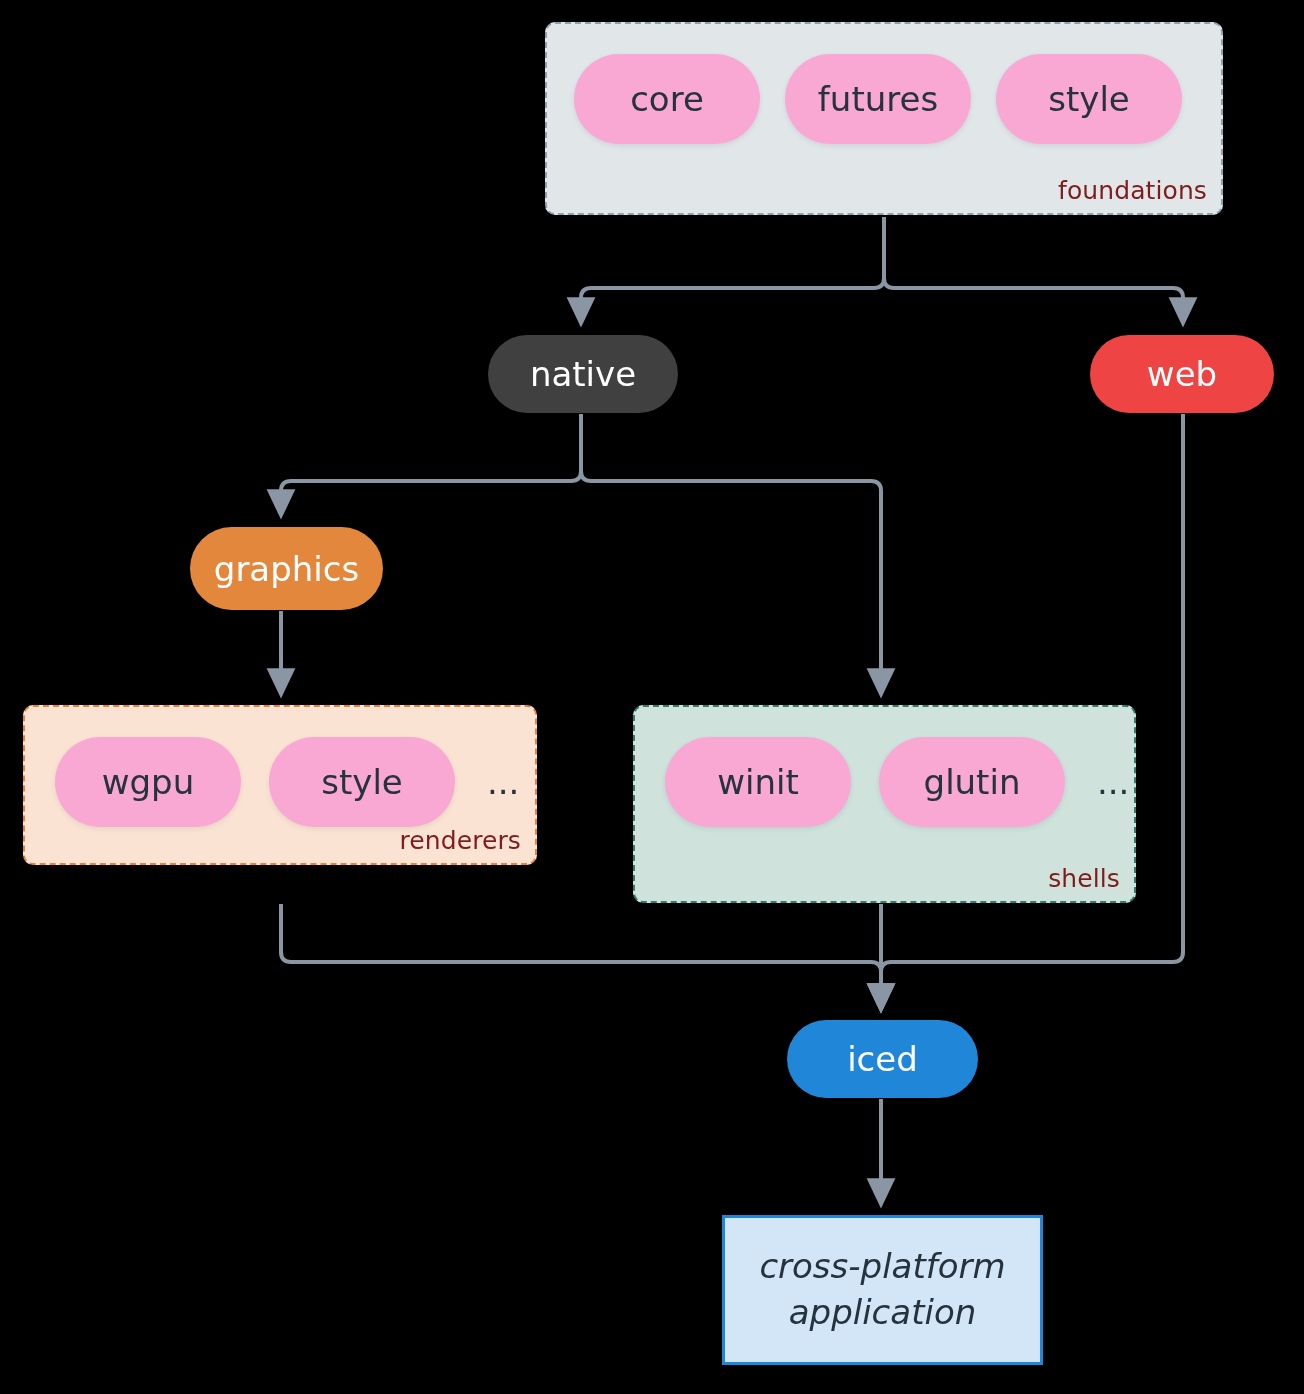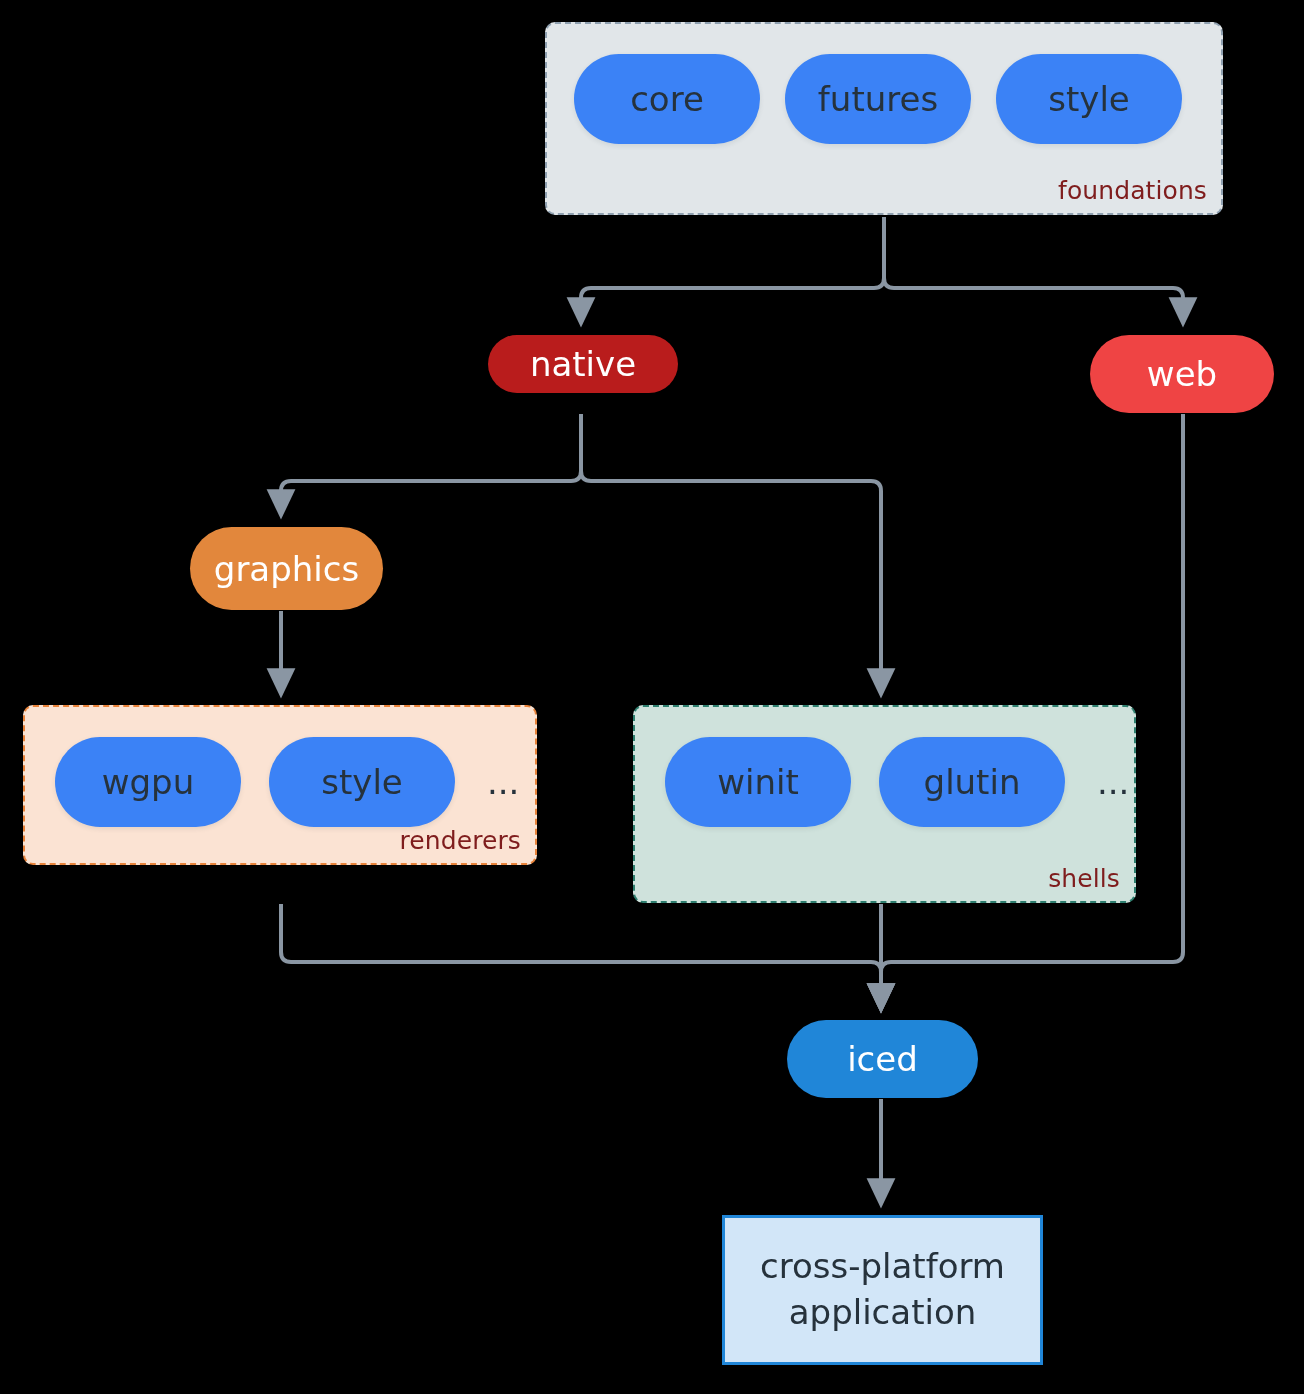--- a/index.html
+++ b/index.html
@@ -82,21 +82,21 @@
     height: 198px;
     background: #cfe2dc;
     border-color: #2e7f6f;
   }
 
   
   .pill {
     display: flex;
     align-items: center;
     justify-content: center;
-    background: #3b82f6;
+    background: #f9a8d4;
     border-radius: 999px;
     color: #26323c;
     font-size: 34px;
     box-shadow: 0 2px 5px rgba(40,55,70,0.10);
     box-sizing: border-box;
     height: 90px;
     padding: 0 26px;
     min-width: 186px;
     white-space: nowrap;
   }
@@ -116,22 +116,22 @@
     border-radius: 999px;
     color: #ffffff;
     font-size: 34px;
     white-space: nowrap;
     box-sizing: border-box;
   }
   #node-native {
     left: 488px;
     top: 335px;
     width: 190px;
-    height: 58px;
-    background: #b91c1c;
+    height: 78px;
+    background: #404040;
   }
   #node-web {
     left: 1090px;
     top: 335px;
     width: 184px;
     height: 78px;
     background: #ef4444;
   }
   #node-graphics {
     left: 190px;
@@ -159,20 +159,21 @@
     border: 3px solid #2086d8;
     box-sizing: border-box;
     display: flex;
     flex-direction: column;
     align-items: center;
     justify-content: center;
     color: #26323c;
     font-size: 34px;
     line-height: 1.35;
     text-align: center;
+    font-style: italic;
   }
 </style>
 </head>
 <body>
 
 <div id="stage">
 
   <svg id="edges" viewBox="0 0 1304 1394">
     <defs>
       <marker id="arrow" markerWidth="10" markerHeight="10" refX="6.2" refY="4" orient="auto" markerUnits="strokeWidth">

